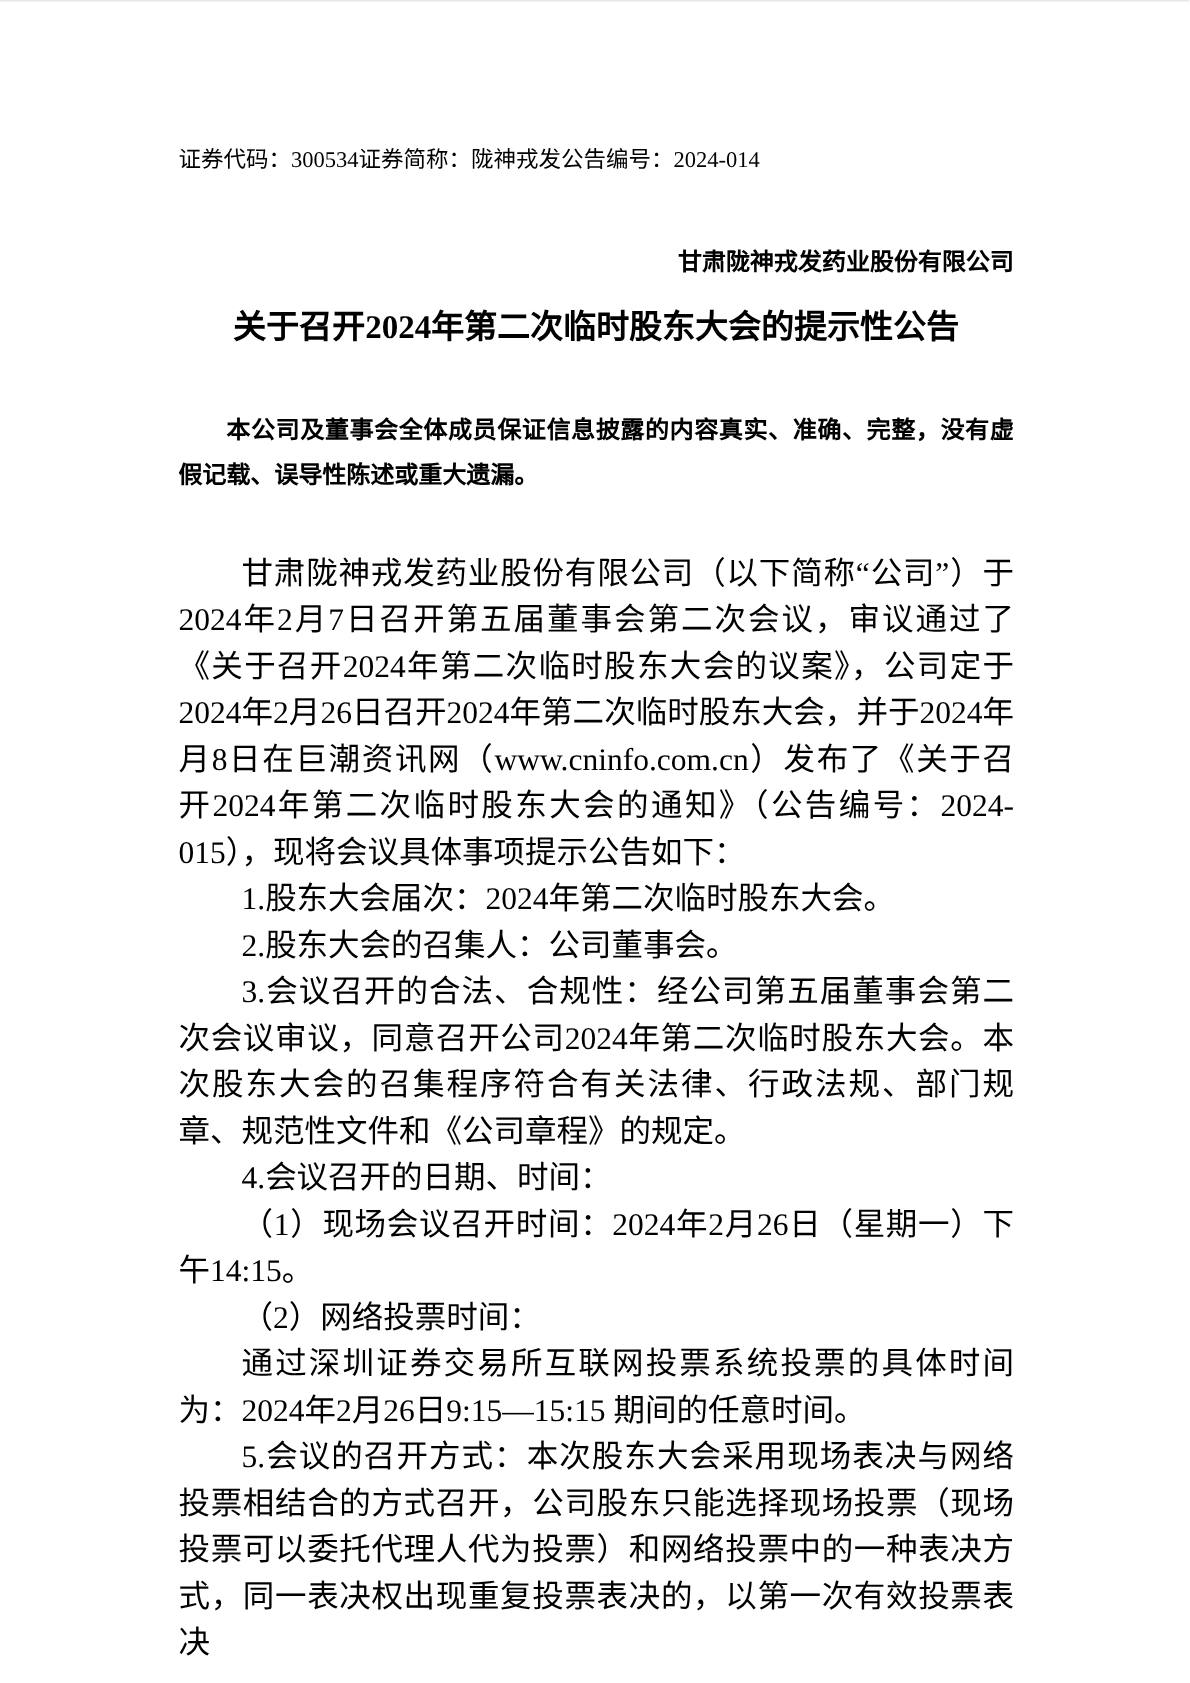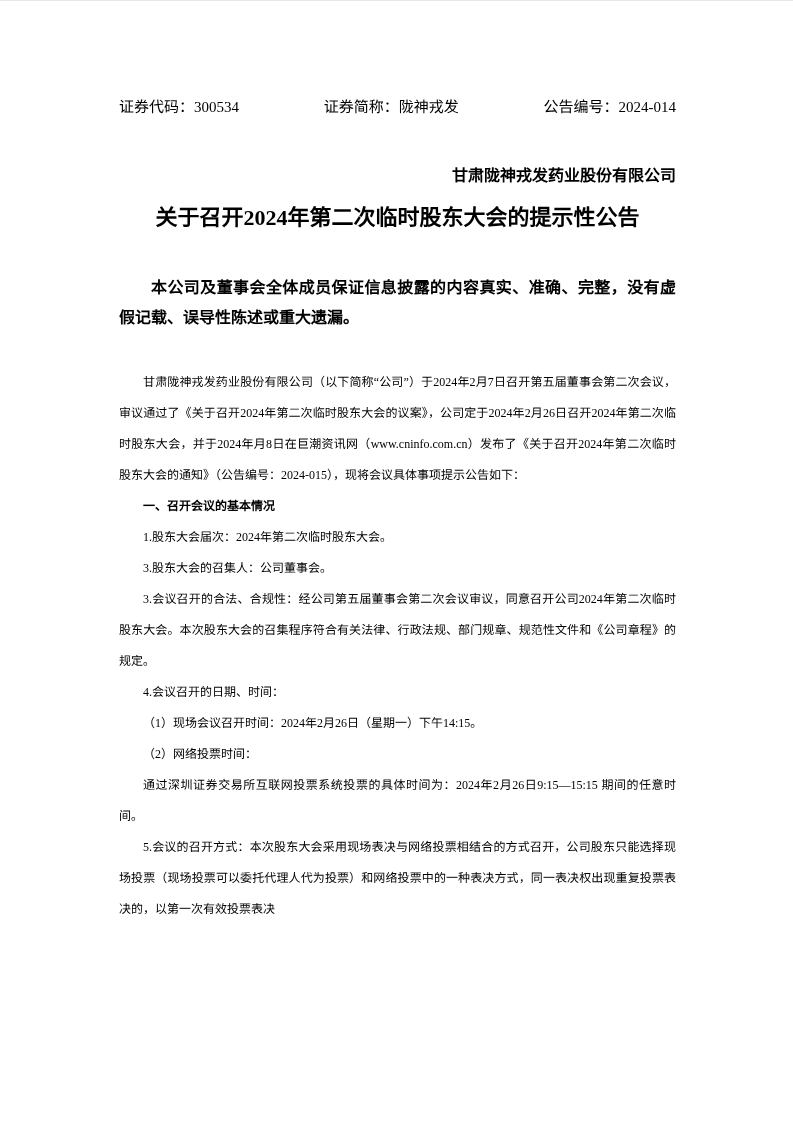--- a/index.html
+++ b/index.html
@@ -18,21 +18,20 @@
   }
   .content {
     position: absolute;
     left: 119px;
     top: 0;
     width: 557px;
   }
   .header-row {
     margin-top: 97px;
     display: flex;
-    justify-content: space-between;
     font-size: 15px;
     line-height: 19px;
     white-space: nowrap;
   }
   .doc-title {
     margin-top: 45px;
     font-size: 16px;
     font-weight: bold;
     text-align: right;
     line-height: 28px;
@@ -50,21 +49,21 @@
     font-weight: bold;
     line-height: 30px;
     text-indent: 2em;
     text-align: justify;
     font-family: Liberation Serif, serif;
   }
   .body-text {
     margin-top: 34px;
   }
   .body-text p {
-    font-size: 12px;
+    font-size: 21px;
     line-height: 31px;
     text-indent: 2em;
     text-align: justify;
     text-justify: inter-ideograph;
   }
   .body-text p.heading {
     font-weight: bold;
   }
 </style>
 </head>
@@ -79,23 +78,22 @@
       <span>公告编号：2024-014</span>
     </div>
 
     <div class="doc-title">甘肃陇神戎发药业股份有限公司</div>
     <div class="doc-subtitle">关于召开2024年第二次临时股东大会的提示性公告</div>
 
     <div class="statement">本公司及董事会全体成员保证信息披露的内容真实、准确、完整，没有虚假记载、误导性陈述或重大遗漏。</div>
 
     <div class="body-text">
       <p>甘肃陇神戎发药业股份有限公司（以下简称“公司”）于2024年2月7日召开第五届董事会第二次会议，审议通过了《关于召开2024年第二次临时股东大会的议案》，公司定于2024年2月26日召开2024年第二次临时股东大会，并于2024年月8日在巨潮资讯网（www.cninfo.com.cn）发布了《关于召开2024年第二次临时股东大会的通知》（公告编号：2024-015），现将会议具体事项提示公告如下：</p>
-      <p class="heading">一、召开会议的基本情况</p>
       <p>1.股东大会届次：2024年第二次临时股东大会。</p>
-      <p>3.股东大会的召集人：公司董事会。</p>
+      <p>2.股东大会的召集人：公司董事会。</p>
       <p>3.会议召开的合法、合规性：经公司第五届董事会第二次会议审议，同意召开公司2024年第二次临时股东大会。本次股东大会的召集程序符合有关法律、行政法规、部门规章、规范性文件和《公司章程》的规定。</p>
       <p>4.会议召开的日期、时间：</p>
       <p>（1）现场会议召开时间：2024年2月26日（星期一）下午14:15。</p>
       <p>（2）网络投票时间：</p>
       <p>通过深圳证券交易所互联网投票系统投票的具体时间为：2024年2月26日9:15—15:15 期间的任意时间。</p>
       <p>5.会议的召开方式：本次股东大会采用现场表决与网络投票相结合的方式召开，公司股东只能选择现场投票（现场投票可以委托代理人代为投票）和网络投票中的一种表决方式，同一表决权出现重复投票表决的，以第一次有效投票表决</p>
     </div>
 
   </div>
 </div>

